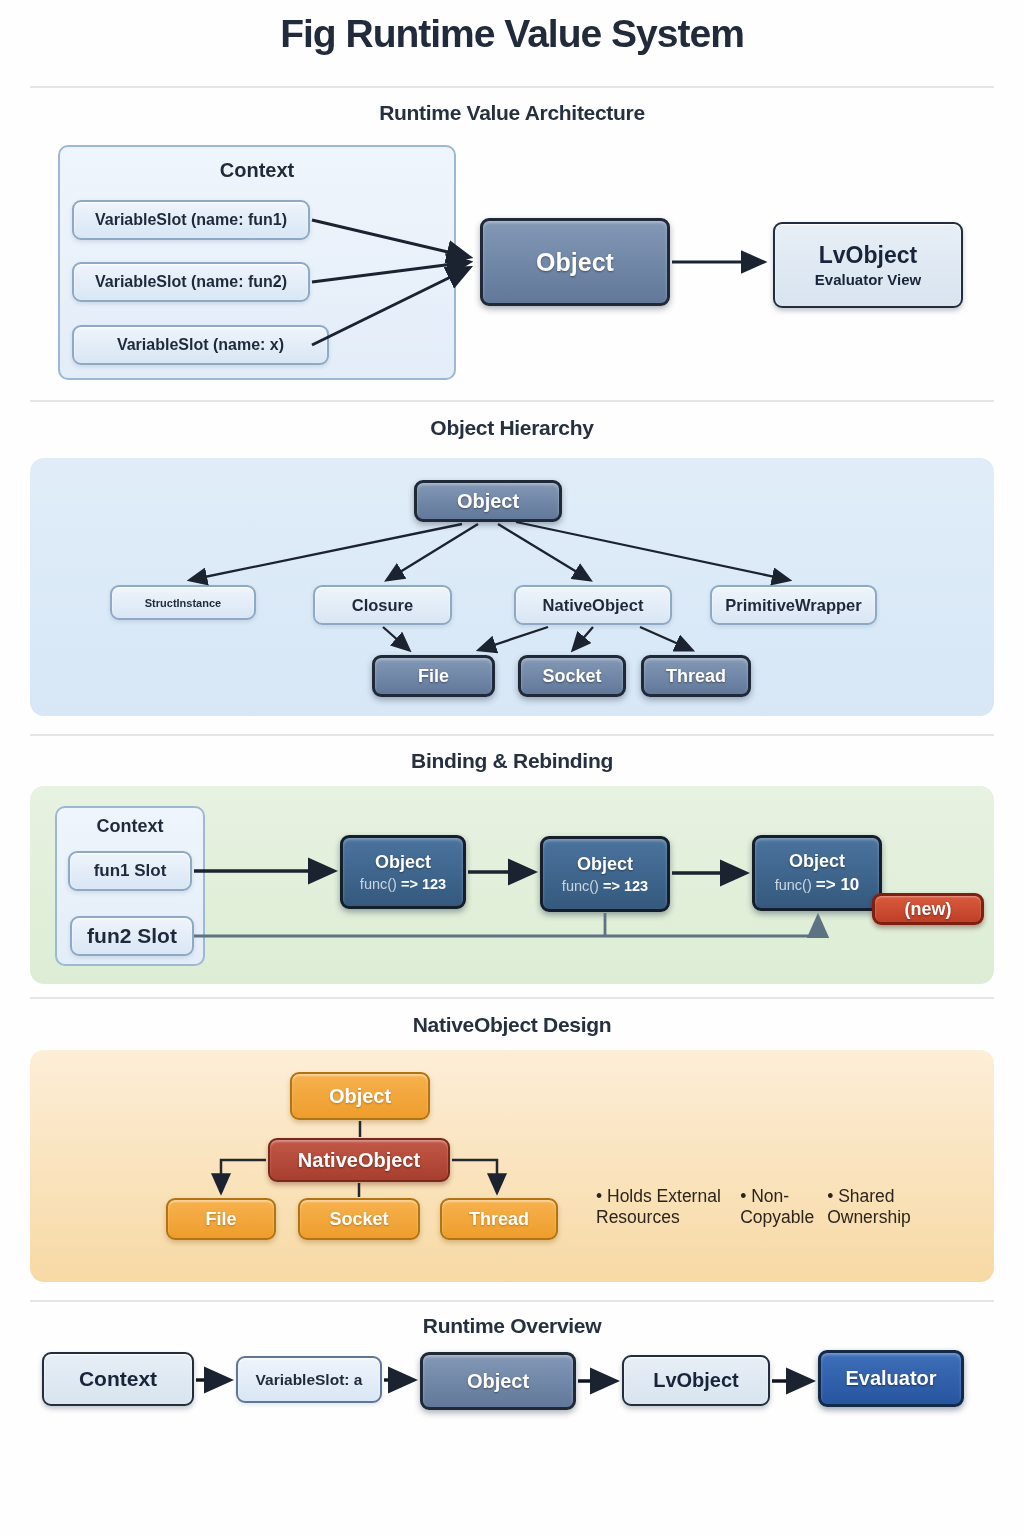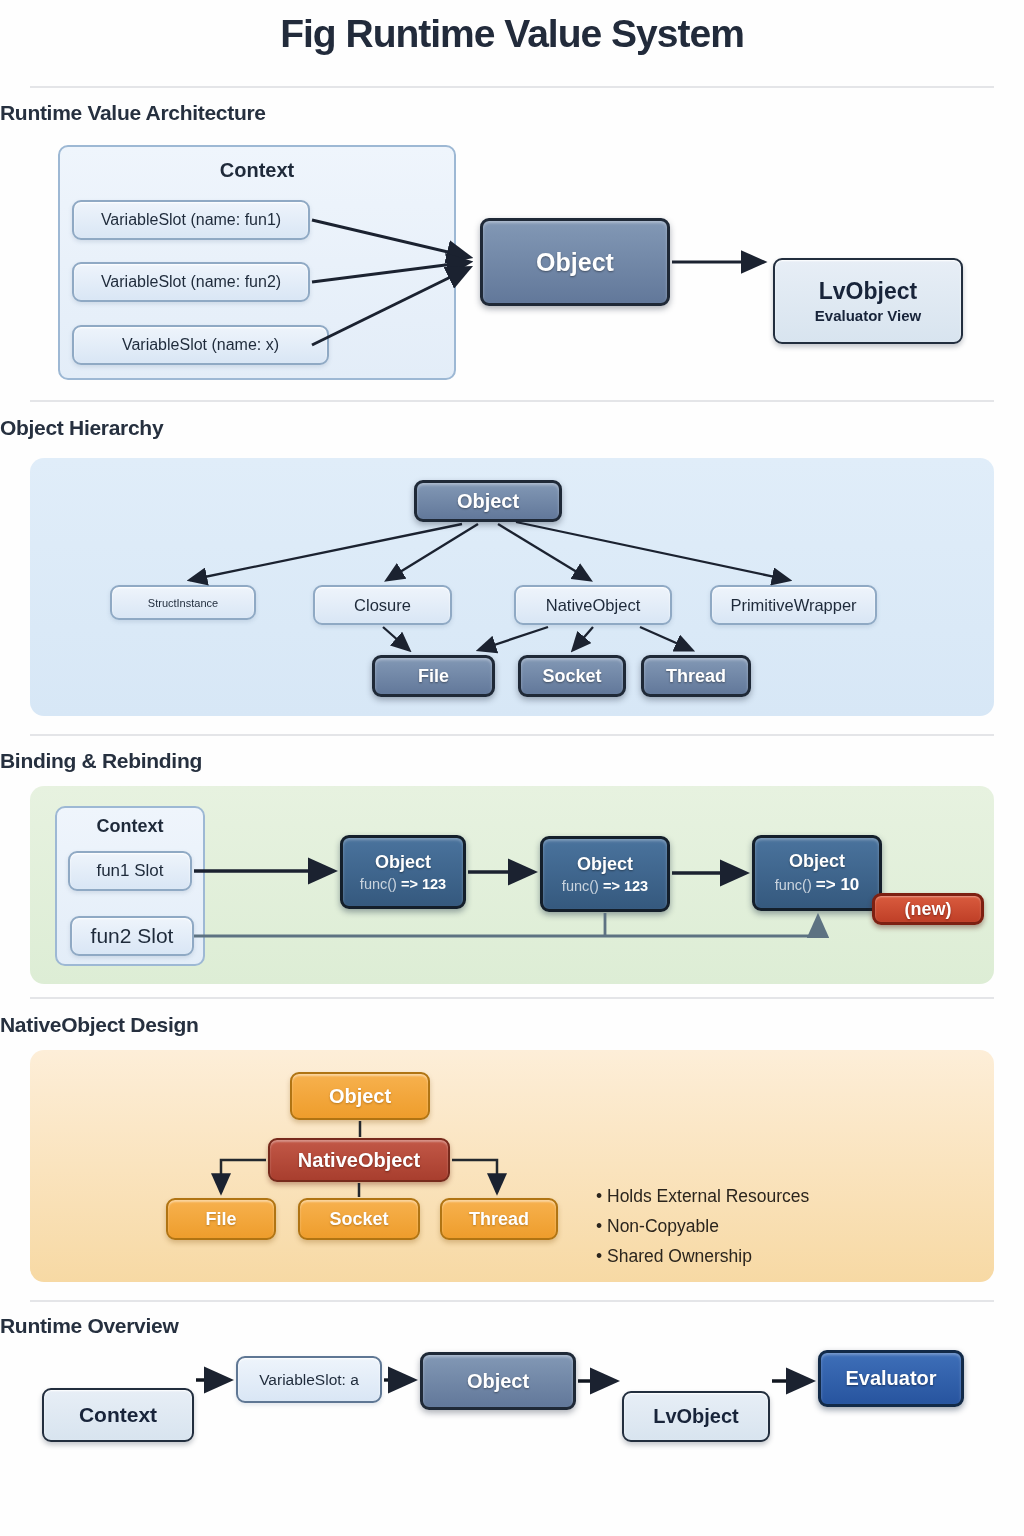--- a/index.html
+++ b/index.html
@@ -7,42 +7,41 @@
     position:relative;width:1024px;height:1536px;margin:0 auto;
     background:#fefefe;overflow:hidden;
     font-family:"Liberation Sans", sans-serif;color:#232d3d;
   }
   .page-title{
     position:absolute;top:12px;left:0;width:100%;text-align:center;
     font-size:39px;font-weight:bold;letter-spacing:-1px;color:#222b3b;
   }
   .divider{position:absolute;left:30px;width:964px;height:2px;background:#e4e5e8;}
   .sec-title{
-    position:absolute;left:0;width:100%;
+    position:absolute;left:0;width:100%;text-align:center;
     font-size:21px;font-weight:bold;color:#26303f;letter-spacing:-.3px;
   }
   .box{
     position:absolute;display:flex;flex-direction:column;align-items:center;
     justify-content:center;box-sizing:border-box;border-radius:9px;text-align:center;
   }
   
   .panel-blue{background:linear-gradient(#eff5fc,#e3edf8);border:2px solid #9db8d4;border-radius:10px;}
   .node-light{
     background:linear-gradient(#eef4fb,#d9e6f5);border:2px solid #8fa9c4;
-    color:#1e2a3a;box-shadow:0 2px 4px rgba(90,115,150,.18), inset 0 1px 2px #fff;
+    color:#1e2a3a;box-shadow:0 2px 4px rgba(90,115,150,.18), inset 0 1px 2px #fff;font-weight:bold;
   }
   .node-slate{
     background:linear-gradient(#8298b5,#62789a);border:3px solid #1f2937;color:#fff;
     font-weight:bold;text-shadow:0 1px 2px rgba(0,0,0,.4);
     box-shadow:0 3px 6px rgba(25,35,55,.35), inset 0 2px 3px rgba(255,255,255,.35);
   }
   .node-outline-dark{
     background:linear-gradient(#e7eef6,#d8e4ef);border:2.5px solid #222e3e;color:#18243a;
     box-shadow:0 3px 5px rgba(25,35,55,.25), inset 0 1px 2px #fff;
-    margin-top:36px;
   }
   .panel-hier{background:linear-gradient(#e0edf9,#d7e7f6);border-radius:14px;}
   .panel-green{background:linear-gradient(#e7f2e0,#ddedd5);border-radius:14px;}
   .panel-orange{background:linear-gradient(#fdeed8,#f7d9a4);border-radius:14px;}
   .node-steel{
     background:linear-gradient(#4a739d,#35597e);border:3px solid #141f2b;color:#fff;
     box-shadow:0 3px 6px rgba(20,40,60,.4), inset 0 2px 3px rgba(255,255,255,.3);
   }
   .node-orange{
     background:linear-gradient(#f7b14e,#ee9d2c);border:2.5px solid #b07413;color:#fff;
@@ -64,21 +63,21 @@
     font-weight:bold;text-shadow:0 1px 2px rgba(0,10,30,.5);
     box-shadow:0 3px 6px rgba(10,30,60,.4), inset 0 2px 3px rgba(255,255,255,.3);
   }
   .ctx-title{font-size:20px;font-weight:bold;color:#1f2a3a;}
   .slot-text{font-size:16px;color:#1e2a3a;}
   .obj-sub{font-size:14.5px;margin-top:3px;}
   .obj-sub .fn{color:rgba(255,255,255,.72);}
   .obj-sub .res{color:#fff;font-weight:bold;margin-top:16px;}
   .bullets{
     position:absolute;left:596px;top:1186px;width:330px;display:flex;
-    flex-direction:column;gap:9px;font-size:17.5px;color:#2b251d;
+    flex-direction:row;gap:9px;font-size:17.5px;color:#2b251d;
   }
   .bullets .row::before{content:"• ";}
   svg.wires{position:absolute;left:0;top:0;pointer-events:none;}
 </style>
 </head>
 <body>
 
 <div class="canvas">
 
   <div class="page-title">Fig Runtime Value System</div>

